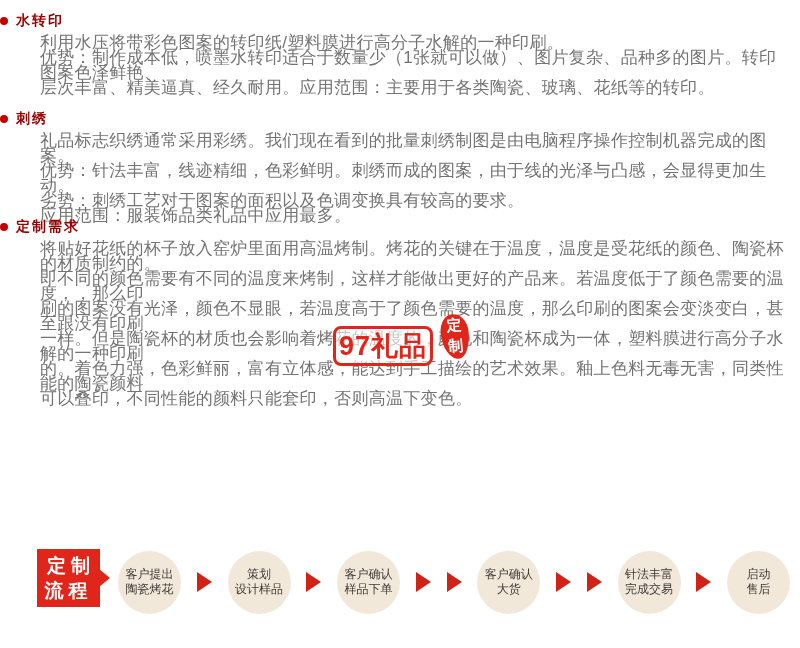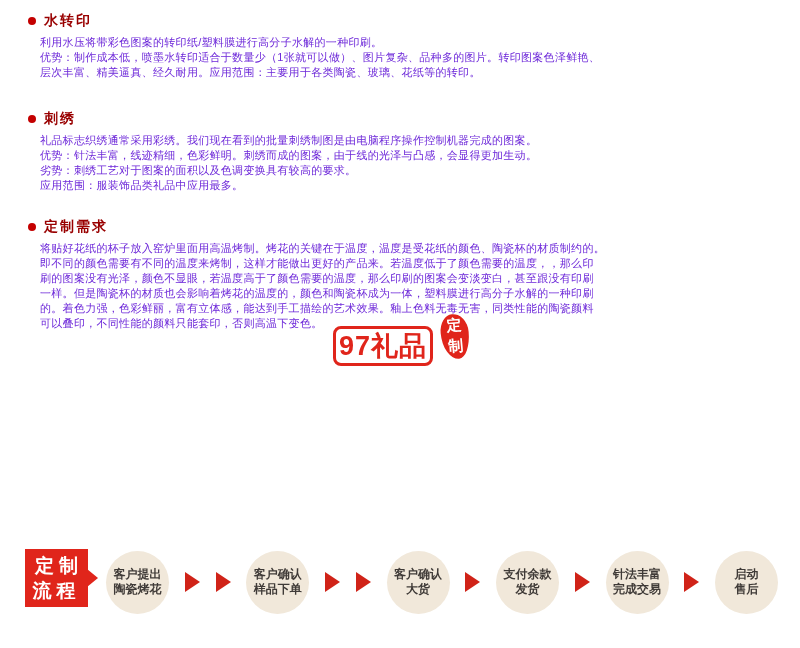--- a/index.html
+++ b/index.html
@@ -2,65 +2,65 @@
 <html><head>
 <meta charset="utf-8">
 <style>
   html,body{margin:0;padding:0;}
   .page{
     position:relative;width:800px;height:648px;background:#ffffff;
     overflow:hidden;font-family:"Liberation Sans", sans-serif;
   }
   
   .section{position:absolute;left:0;width:800px;}
-  .sec-head{display:flex;align-items:center;padding-left:28px;height:18px;}
+  .sec-head{display:flex;align-items:center;height:18px;}
   .bullet{width:8px;height:8px;border-radius:50%;background:#c40000;flex-shrink:0;}
   .sec-title{margin-left:8px;font-size:14px;font-weight:bold;color:#990000;letter-spacing:2px;}
   .sec-body{
-    margin:5px 0 0 40px;width:752px;font-size:11px;line-height:15px;
-    color:#6d28d9;white-space:pre-line;letter-spacing:0.3px;
+    margin:5px 0 0 40px;width:752px;font-size:17px;line-height:15px;
+    color:#737373;white-space:pre-line;letter-spacing:0.3px;
   }
   .s1{top:12px;} .s2{top:110px;} .s3{top:218px;} .s4{top:352px;} .s5{top:453px;}
 
   
   .wm-box{
     position:absolute;left:333px;top:303px;width:94px;height:34px;
     border:3px solid #e0251b;border-radius:8px;background:rgba(255,255,255,0.6);
     color:#e0251b;font-size:27px;font-weight:bold;text-align:center;line-height:34px;
     letter-spacing:1px;
     margin-top:23px;
   }
   .wm-seal{
     position:absolute;left:441px;top:314px;width:28px;height:45px;
     background:#e0251b;border-radius:46% 54% 42% 58%/40% 42% 58% 60%;
     color:#ffffff;font-size:15px;font-weight:bold;text-align:center;line-height:21px;
     transform:rotate(-5deg);white-space:pre-line;
   }
 
   
-  .flow{position:absolute;left:0;top:545px;width:656px;height:82px;}
+  .flow{position:absolute;left:12px;top:545px;width:656px;height:82px;}
   .flow-label{
     position:absolute;left:25px;top:4px;width:63px;height:58px;background:#e0251b;
     color:#ffffff;font-size:19px;font-weight:bold;text-align:center;
     display:flex;flex-direction:column;justify-content:center;
     letter-spacing:5px;line-height:25px;text-indent:5px;
   }
   .flow-label::after{
     content:"";position:absolute;right:-10px;top:50%;transform:translateY(-50%);
     width:0;height:0;border-left:11px solid #e0251b;
     border-top:9px solid transparent;border-bottom:9px solid transparent;
   }
   .flow-steps{
     position:absolute;left:106px;top:0;width:672px;height:74px;
     display:flex;align-items:center;justify-content:space-between;
   }
   .step-circle{
     width:63px;height:63px;border-radius:50%;background:#f1e8da;flex-shrink:0;
     display:flex;flex-direction:column;align-items:center;justify-content:center;
-    font-size:12px;font-weight:bold;color:#3f3a37;line-height:15px;text-align:center;
+    font-size:12px;font-weight:normal;color:#3f3a37;line-height:15px;text-align:center;
   }
   .flow-arrow{
     width:0;height:0;flex-shrink:0;
     border-left:15px solid #d02318;
     border-top:10px solid transparent;border-bottom:10px solid transparent;
   }
 </style>
 </head>
 <body>
 
@@ -112,40 +112,40 @@
     <div class="flow-label">定制
 流程</div>
     <div class="flow-steps">
 
       <div class="step-circle">
         <span>客户提出</span>
         <span>陶瓷烤花</span>
       </div>
       <div class="flow-arrow"></div>
 
+      <div class="step-circle">
+        <span>策划</span>
+        <span>设计样品</span>
+      </div>
       <div class="flow-arrow"></div>
 
       <div class="step-circle">
         <span>客户确认</span>
         <span>样品下单</span>
       </div>
       <div class="flow-arrow"></div>
 
       <div class="flow-arrow"></div>
 
       <div class="step-circle">
         <span>客户确认</span>
         <span>大货</span>
       </div>
       <div class="flow-arrow"></div>
 
-      <div class="step-circle">
-        <span>支付余款</span>
-        <span>发货</span>
-      </div>
       <div class="flow-arrow"></div>
 
       <div class="step-circle">
         <span>针法丰富</span>
         <span>完成交易</span>
       </div>
       <div class="flow-arrow"></div>
 
       <div class="step-circle">
         <span>启动</span>

